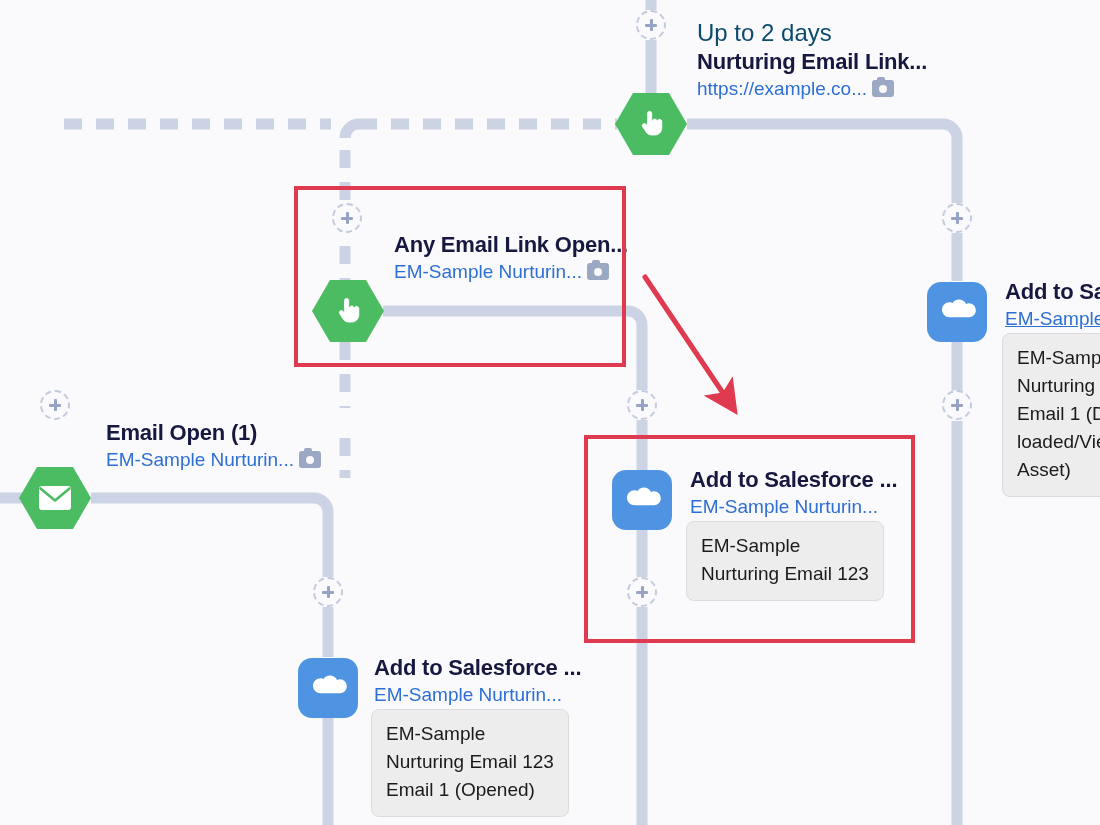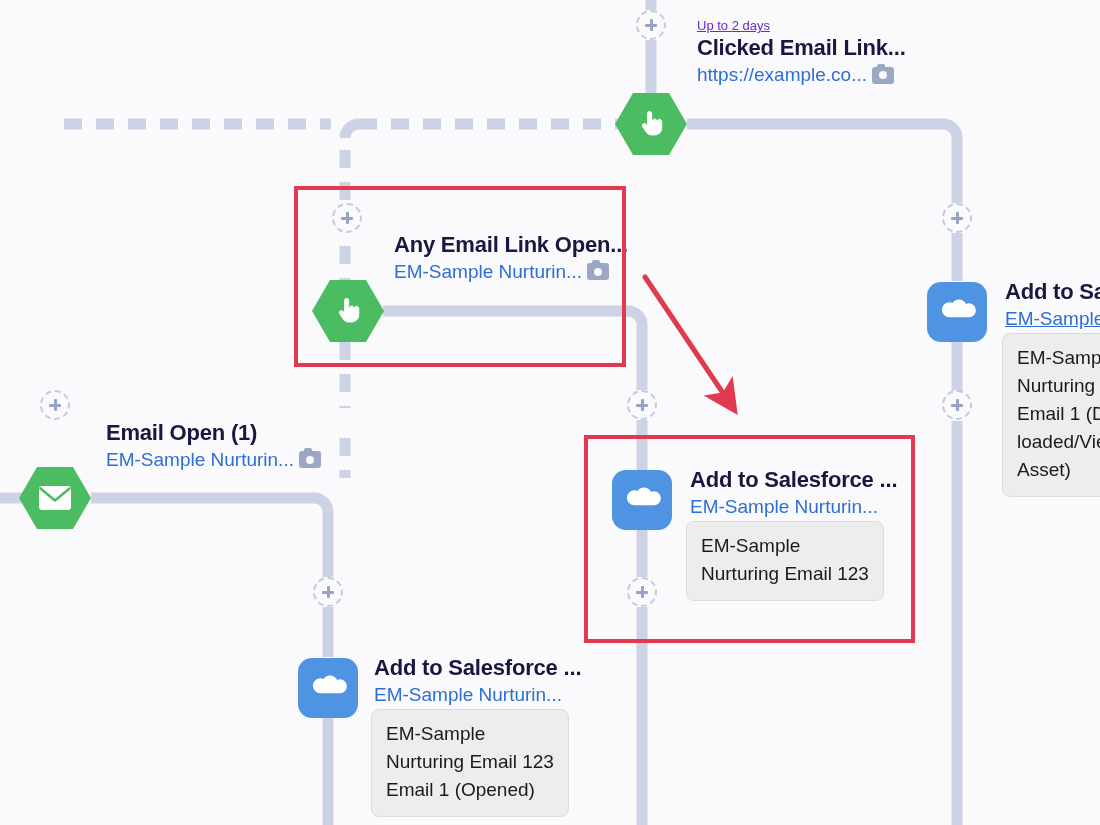--- a/index.html
+++ b/index.html
@@ -39,21 +39,21 @@
   
   .sq{
     position:absolute;width:60px;height:60px;border-radius:14px;
     background:#4f94e3;
     display:flex;align-items:center;justify-content:center;
   }
   .sq svg{display:block;}
 
   
   .label{position:absolute;white-space:nowrap;}
-  .kicker{font-size:13px;color:#6d28d9;line-height:1.25;font-weight:400;text-decoration:underline;}
+  .kicker{font-size:24px;color:#0c4a6e;line-height:1.25;font-weight:400;}
   .title{font-size:22px;font-weight:700;color:#16183f;line-height:1.3;letter-spacing:-.2px;}
   .sub{font-size:19px;color:#2d6fd4;line-height:1.3;display:inline-block;vertical-align:middle;}
   .sub.u{text-decoration:underline;}
   .subrow{display:flex;align-items:center;gap:5px;}
 
   
   .cam{
     position:relative;width:22px;height:17px;border-radius:3px;
     background:#9aa8c4;flex:0 0 auto;
   }
@@ -131,21 +131,21 @@
   <div class="plus" style="left:313px;top:577px"></div>
   <div class="plus" style="left:627px;top:577px"></div>
 
   <div class="hex" style="left:615px;top:91px">
     <svg width="34" height="34" viewBox="0 0 24 24">
       <path d="M9.5 10.2V4.6a1.5 1.5 0 0 1 3 0v5.1h.6c.2-.7.8-1.2 1.5-1.2.8 0 1.4.5 1.6 1.2h.4c.2-.6.8-1 1.4-1 .9 0 1.6.7 1.6 1.6v4.4c0 2.9-2.1 5.1-5.2 5.1h-1.6c-2.1 0-3.4-.9-4.4-2.4l-2.3-3.5a1.4 1.4 0 0 1 .5-2c.6-.4 1.4-.3 1.9.3l1 1.2z" fill="#ffffff" stroke="#ffffff" stroke-width=".6" stroke-linejoin="round"></path>
     </svg>
   </div>
   <div class="label" style="left:697px;top:18px">
     <div class="kicker">Up to 2 days</div>
-    <div class="title">Clicked Email Link...</div>
+    <div class="title">Nurturing Email Link...</div>
     <div class="subrow">
       <span class="sub">https://example.co...</span>
       <span class="cam"></span>
     </div>
   </div>
 
   <div class="hex" style="left:312px;top:278px">
     <svg width="34" height="34" viewBox="0 0 24 24">
       <path d="M9.5 10.2V4.6a1.5 1.5 0 0 1 3 0v5.1h.6c.2-.7.8-1.2 1.5-1.2.8 0 1.4.5 1.6 1.2h.4c.2-.6.8-1 1.4-1 .9 0 1.6.7 1.6 1.6v4.4c0 2.9-2.1 5.1-5.2 5.1h-1.6c-2.1 0-3.4-.9-4.4-2.4l-2.3-3.5a1.4 1.4 0 0 1 .5-2c.6-.4 1.4-.3 1.9.3l1 1.2z" fill="#ffffff" stroke="#ffffff" stroke-width=".6" stroke-linejoin="round"></path>
     </svg>

